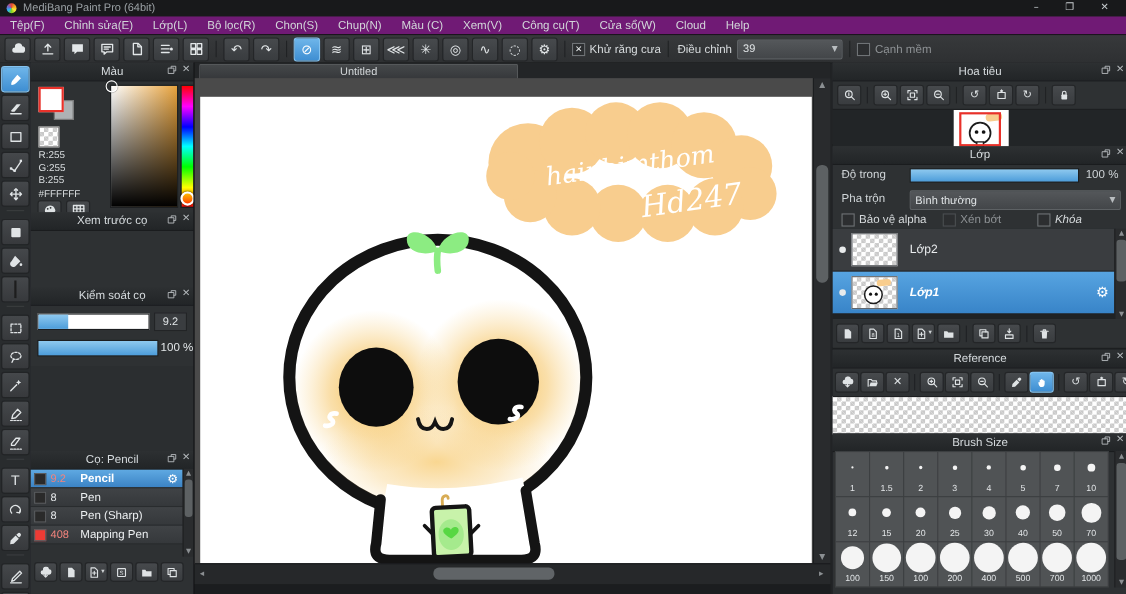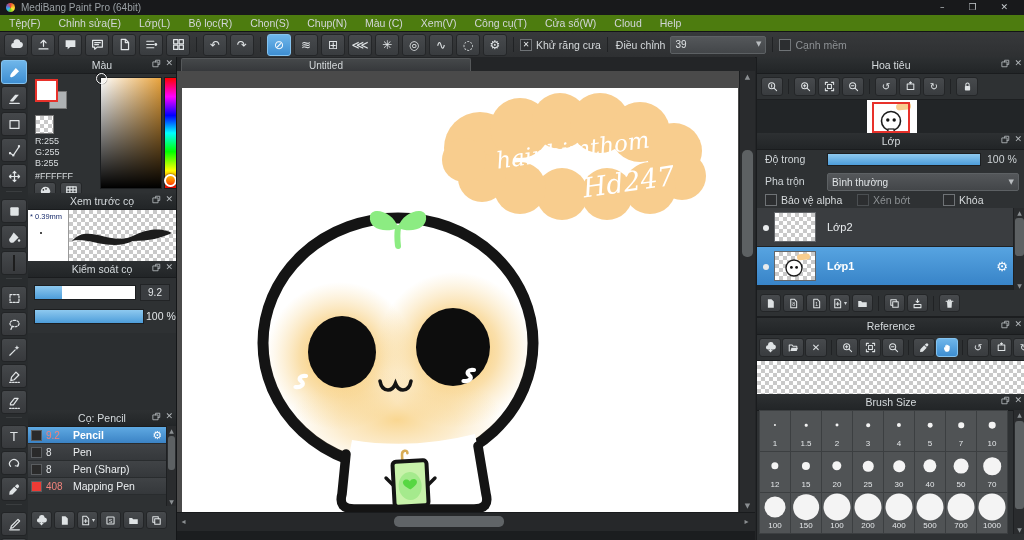--- a/index.html
+++ b/index.html
@@ -7,21 +7,21 @@
        font-family:"Liberation Sans",sans-serif;font-size:11px;color:#ccd2d6;user-select:none;}
   .glyph{font-family:"DejaVu Sans",sans-serif;line-height:1;}
   svg{display:block}
   
   .titlebar{height:15px;background:#18191b;display:flex;align-items:center;gap:6px;padding:0 6px;}
   .appicon{width:9px;height:9px;border-radius:50%;background:conic-gradient(#e5493a,#f5a623,#ffe93b,#7ed321,#29b6f6,#7b61c1,#e5493a);}
   .wtitle{font-size:10px;color:#9aa0a4;}
   .winbtns{margin-left:auto;display:flex;gap:24px;padding-right:10px;color:#c6cbce;font-size:9px;align-items:center;}
   .winbtns span{cursor:default}
   
-  .menubar{height:16px;background:#4d7c0f;display:flex;align-items:center;border-bottom:1px solid #121416;}
+  .menubar{height:16px;background:#701a75;display:flex;align-items:center;border-bottom:1px solid #121416;}
   .menu-item{padding:0 9px;font-size:10.5px;color:#d2d6d9;line-height:16px;}
   
   .toolbar{height:25px;background:linear-gradient(#37393b,#2e3032);display:flex;align-items:center;padding:0 4px;gap:3px;border-bottom:1px solid #191b1d;}
   .tbtn{width:22px;height:20px;flex:0 0 auto;background:linear-gradient(#474a4d,#393c3f);border:1px solid #242628;border-radius:3px;
         display:flex;align-items:center;justify-content:center;color:#e3e7e9;font-size:12px;}
   .tbtn.active{background:linear-gradient(#6fb6ea,#3e8ed2);border-color:#84c3f0;color:#fff;}
   .vsep{width:1px;height:15px;background:#202224;margin:0 3px;flex:0 0 auto;}
   .chk{display:flex;align-items:center;gap:4px;font-size:10.5px;color:#d6dadc;}
   .chk.dim{color:#8d9194;}
   .box{width:10px;height:10px;border:1px solid #6f7376;background:#2c2e30;display:flex;align-items:center;justify-content:center;font-size:8px;color:#e9eced;}
@@ -115,21 +115,21 @@
   .navthumb{position:absolute;left:110px;top:0;width:50px;height:35px;background:#fff;}
   .navview{position:absolute;left:5px;top:2px;width:38px;height:31px;border:2px solid #e8312a;box-sizing:border-box;}
   
   .lrowwrap{position:absolute;left:0;right:0;background:#1f2224;}
   .lrow{height:38px;display:flex;align-items:center;background:#3a3d40;border-bottom:1px solid #202224;}
   .lrow.sel{background:linear-gradient(#57a4e1,#3884c8);}
   .leye{width:17px;text-align:center;flex:0 0 auto;}
   .eyedot{display:inline-block;width:6px;height:6px;border-radius:50%;background:#e8ebec;}
   .lthumb{width:40px;height:28px;border:1px solid #63666a;flex:0 0 auto;position:relative;overflow:hidden;}
   .lname{margin-left:11px;font-size:11px;color:#e9ecee;flex:1;}
-  .lrow.sel .lname{font-weight:bold;color:#fff;}
+  .lrow.sel .lname{font-weight:bold;color:#fff;font-style:italic;}
   .lrow .gear{color:#fff;font-size:13px;margin-right:6px;}
   .lprow{position:absolute;display:flex;align-items:center;}
   .lplabel{font-size:10.5px;color:#cfd4d7;}
   
   .refbody{height:34px;border-top:1px solid #1d1f21;}
   
   .bsgrid{position:absolute;left:2px;top:16px;width:247px;display:grid;grid-template-columns:repeat(8,1fr);background:#3c3f41;gap:1px;border:1px solid #3c3f41;}
   .bscell{background:#505355;height:40px;position:relative;}
   .bscell .dot{position:absolute;left:50%;top:14px;transform:translate(-50%,-50%);background:#f4f4f4;border-radius:50%;}
   .bslabel{position:absolute;bottom:3px;width:100%;text-align:center;font-size:8px;color:#e3e6e8;}
@@ -526,31 +526,20 @@
                 <g fill="none" stroke="currentColor" stroke-width="1.5" stroke-linecap="round" stroke-linejoin="round">
                   <rect x="2.2" y="5.2" width="8.6" height="8.6"></rect>
                   <path d="M6.4 5.2V2.2h7.4v7.4h-3"></path>
                 </g>
               </svg>
             </span>
           <span class="hic glyph">
               <span class="glyph">✕</span>
             </span>
         </span>
-      </div>
-      <div class="bpbody">
-        <div class="bpleft">
-          <span class="bpsize">* 0.39mm</span>
-          <span class="bpdot"></span>
-        </div>
-        <div class="bpright checker-sm">
-          <svg width="106" height="51" viewBox="0 0 106 51">
-            <path d="M3 31 C20 12 42 38 66 25 C84 16 98 20 103 23 C92 28 80 31 64 31 C42 42 16 26 3 31 Z" fill="#1c1c1c"></path>
-          </svg>
-        </div>
       </div>
     </div>
 
     <div class="panel" style="height:72px;">
       <div class="phdr">
         <span class="ptitle">Kiểm soát cọ</span>
         <span class="hicons">
           <span class="hic">
               <svg viewBox="0 0 16 16" width="13" height="13">
                 <g fill="none" stroke="currentColor" stroke-width="1.5" stroke-linecap="round" stroke-linejoin="round">
@@ -909,21 +898,21 @@
         <span class="arr glyph"><span class="glyph">▼</span></span>
       </div>
       <label class="chk lprow" style="left:8px;top:61px;">
         <span class="box"></span>
         <span>Bảo vệ alpha</span>
       </label>
       <label class="chk dim lprow" style="left:100px;top:61px;">
         <span class="box" style="border-color:#4b4f52;"></span>
         <span>Xén bớt</span>
       </label>
-      <label class="chk lprow" style="left:186px;top:61px;">
+      <label class="chk lprow" style="left:186px;top:61px;font-style:italic;">
         <span class="box"></span>
         <span>Khóa</span>
       </label>
       <div class="lrowwrap" style="top:75px;height:82px;margin-right:11px;" id="layerlist">
           <div class="lrow">
             <span class="leye"><span class="eyedot"></span></span>
             <span class="lthumb checker-sm"></span>
             <span class="lname">Lớp2</span>
           </div>
           <div class="lrow sel">

